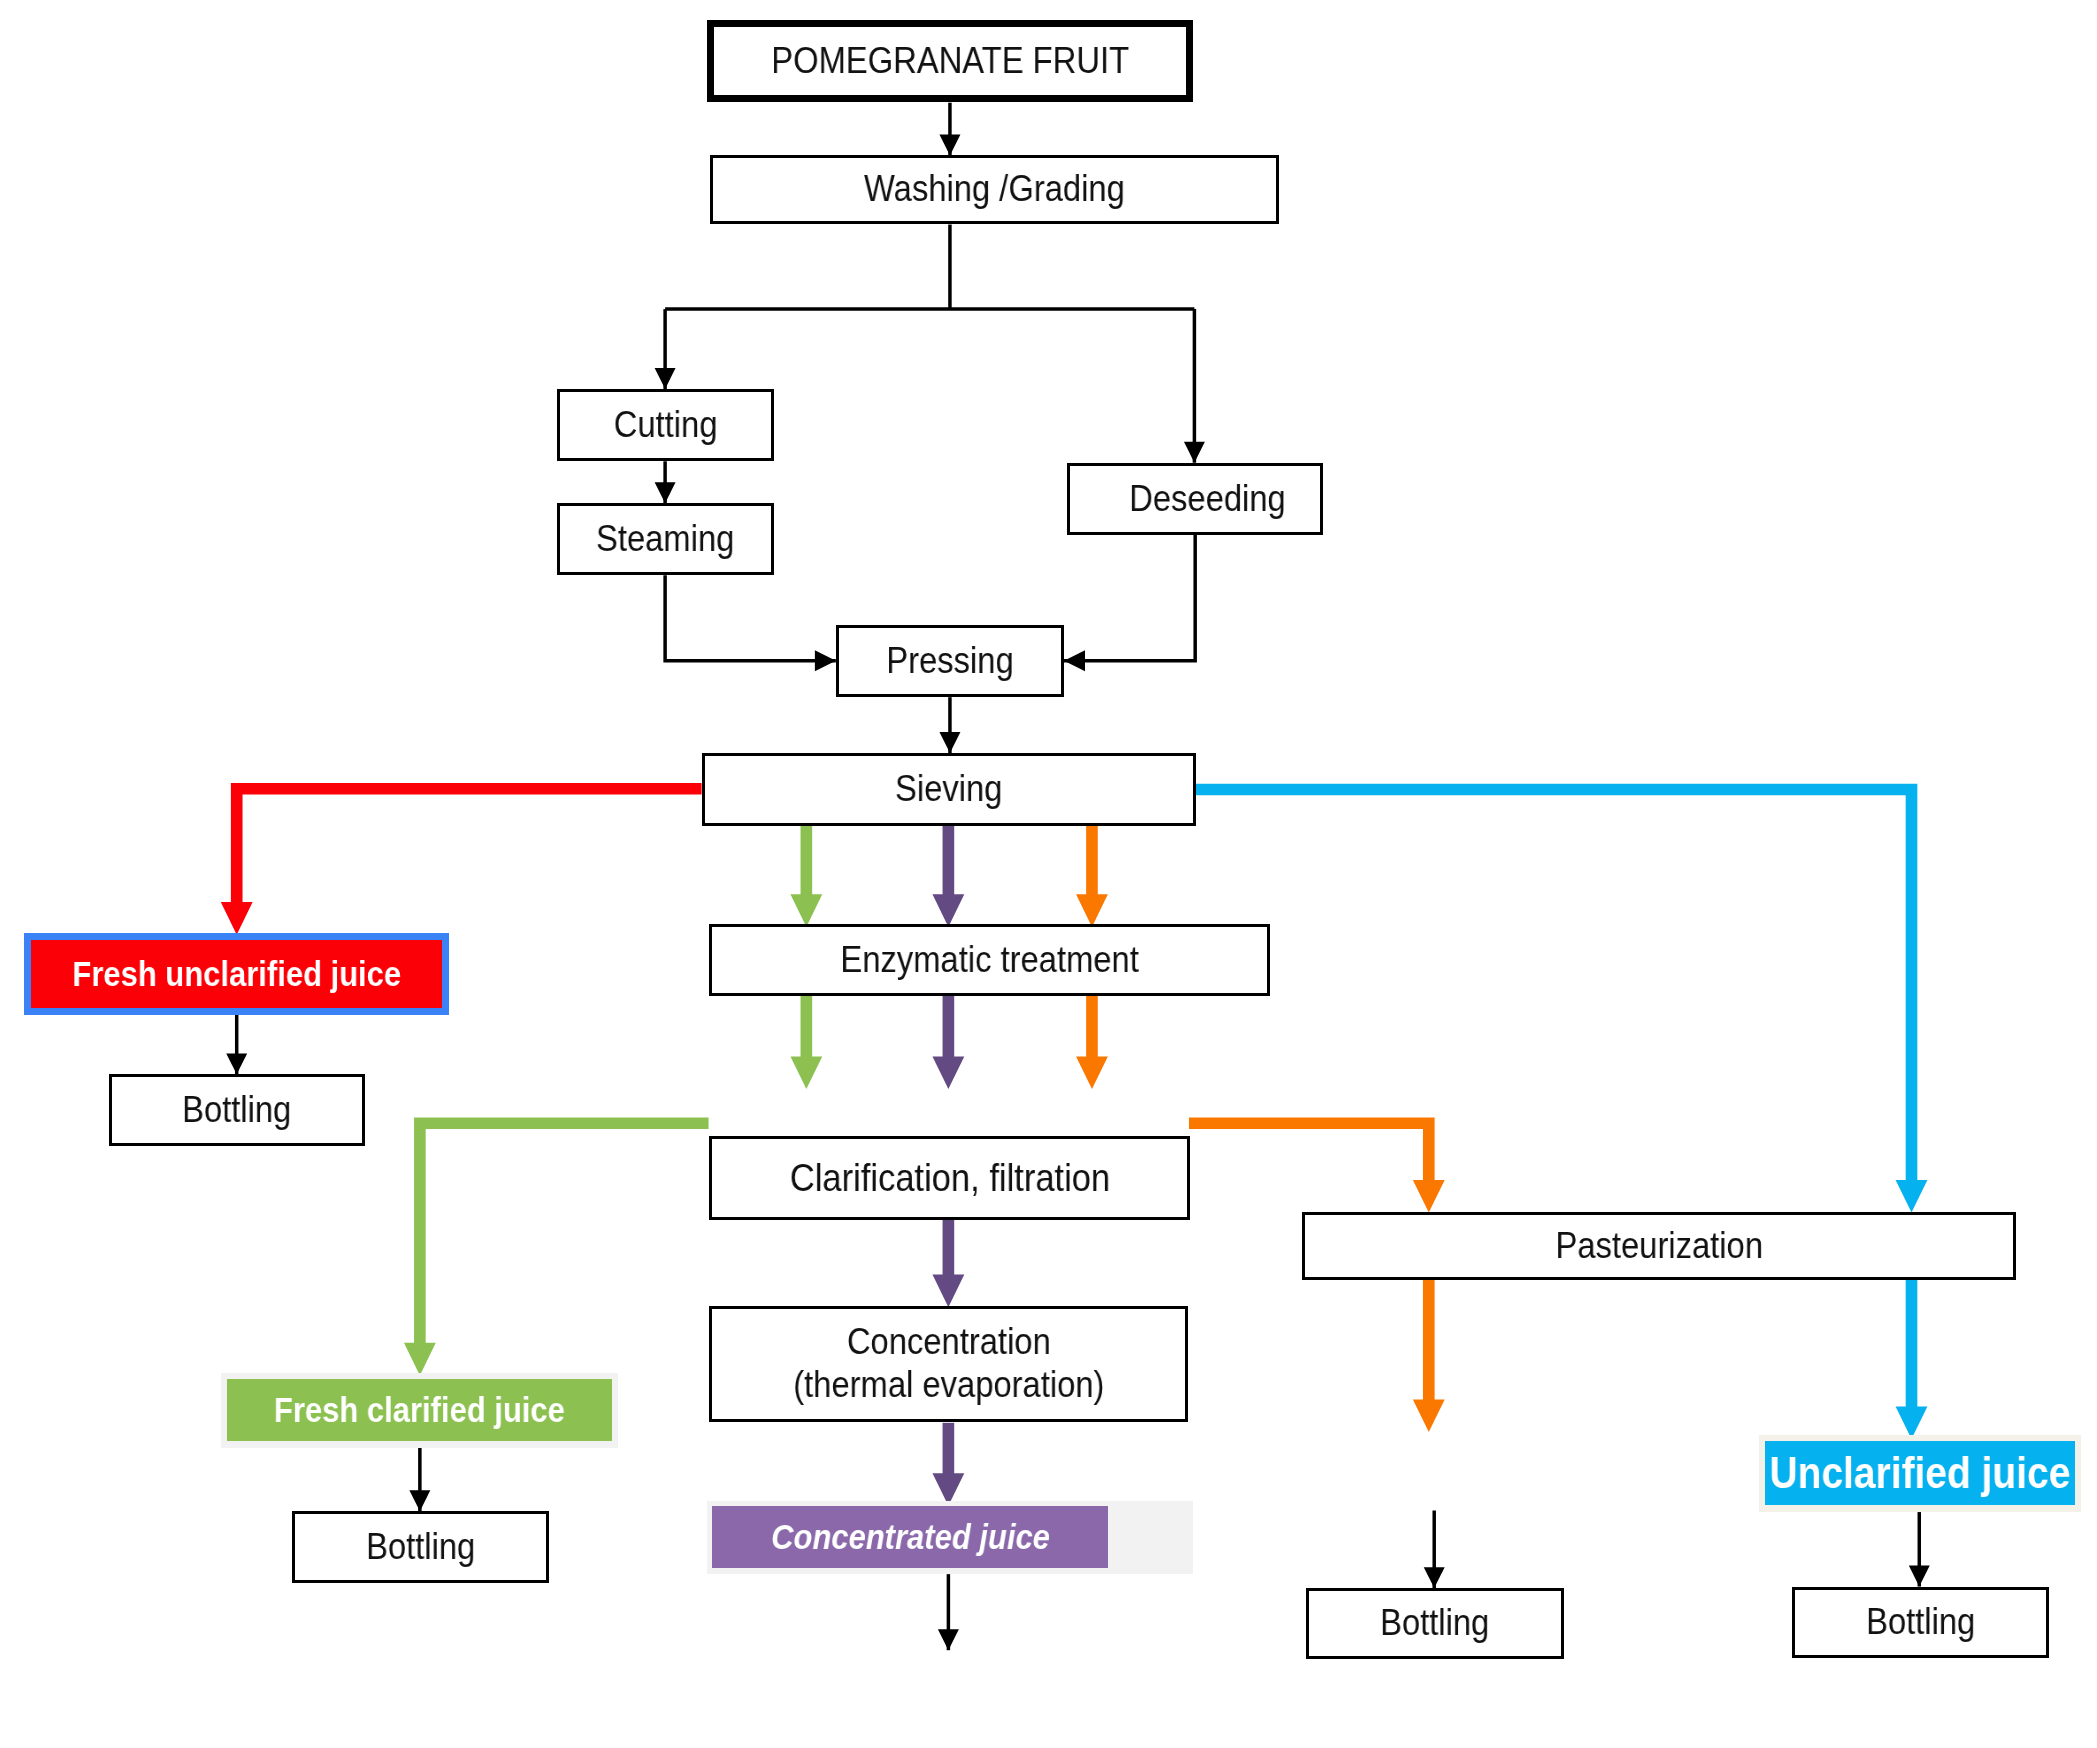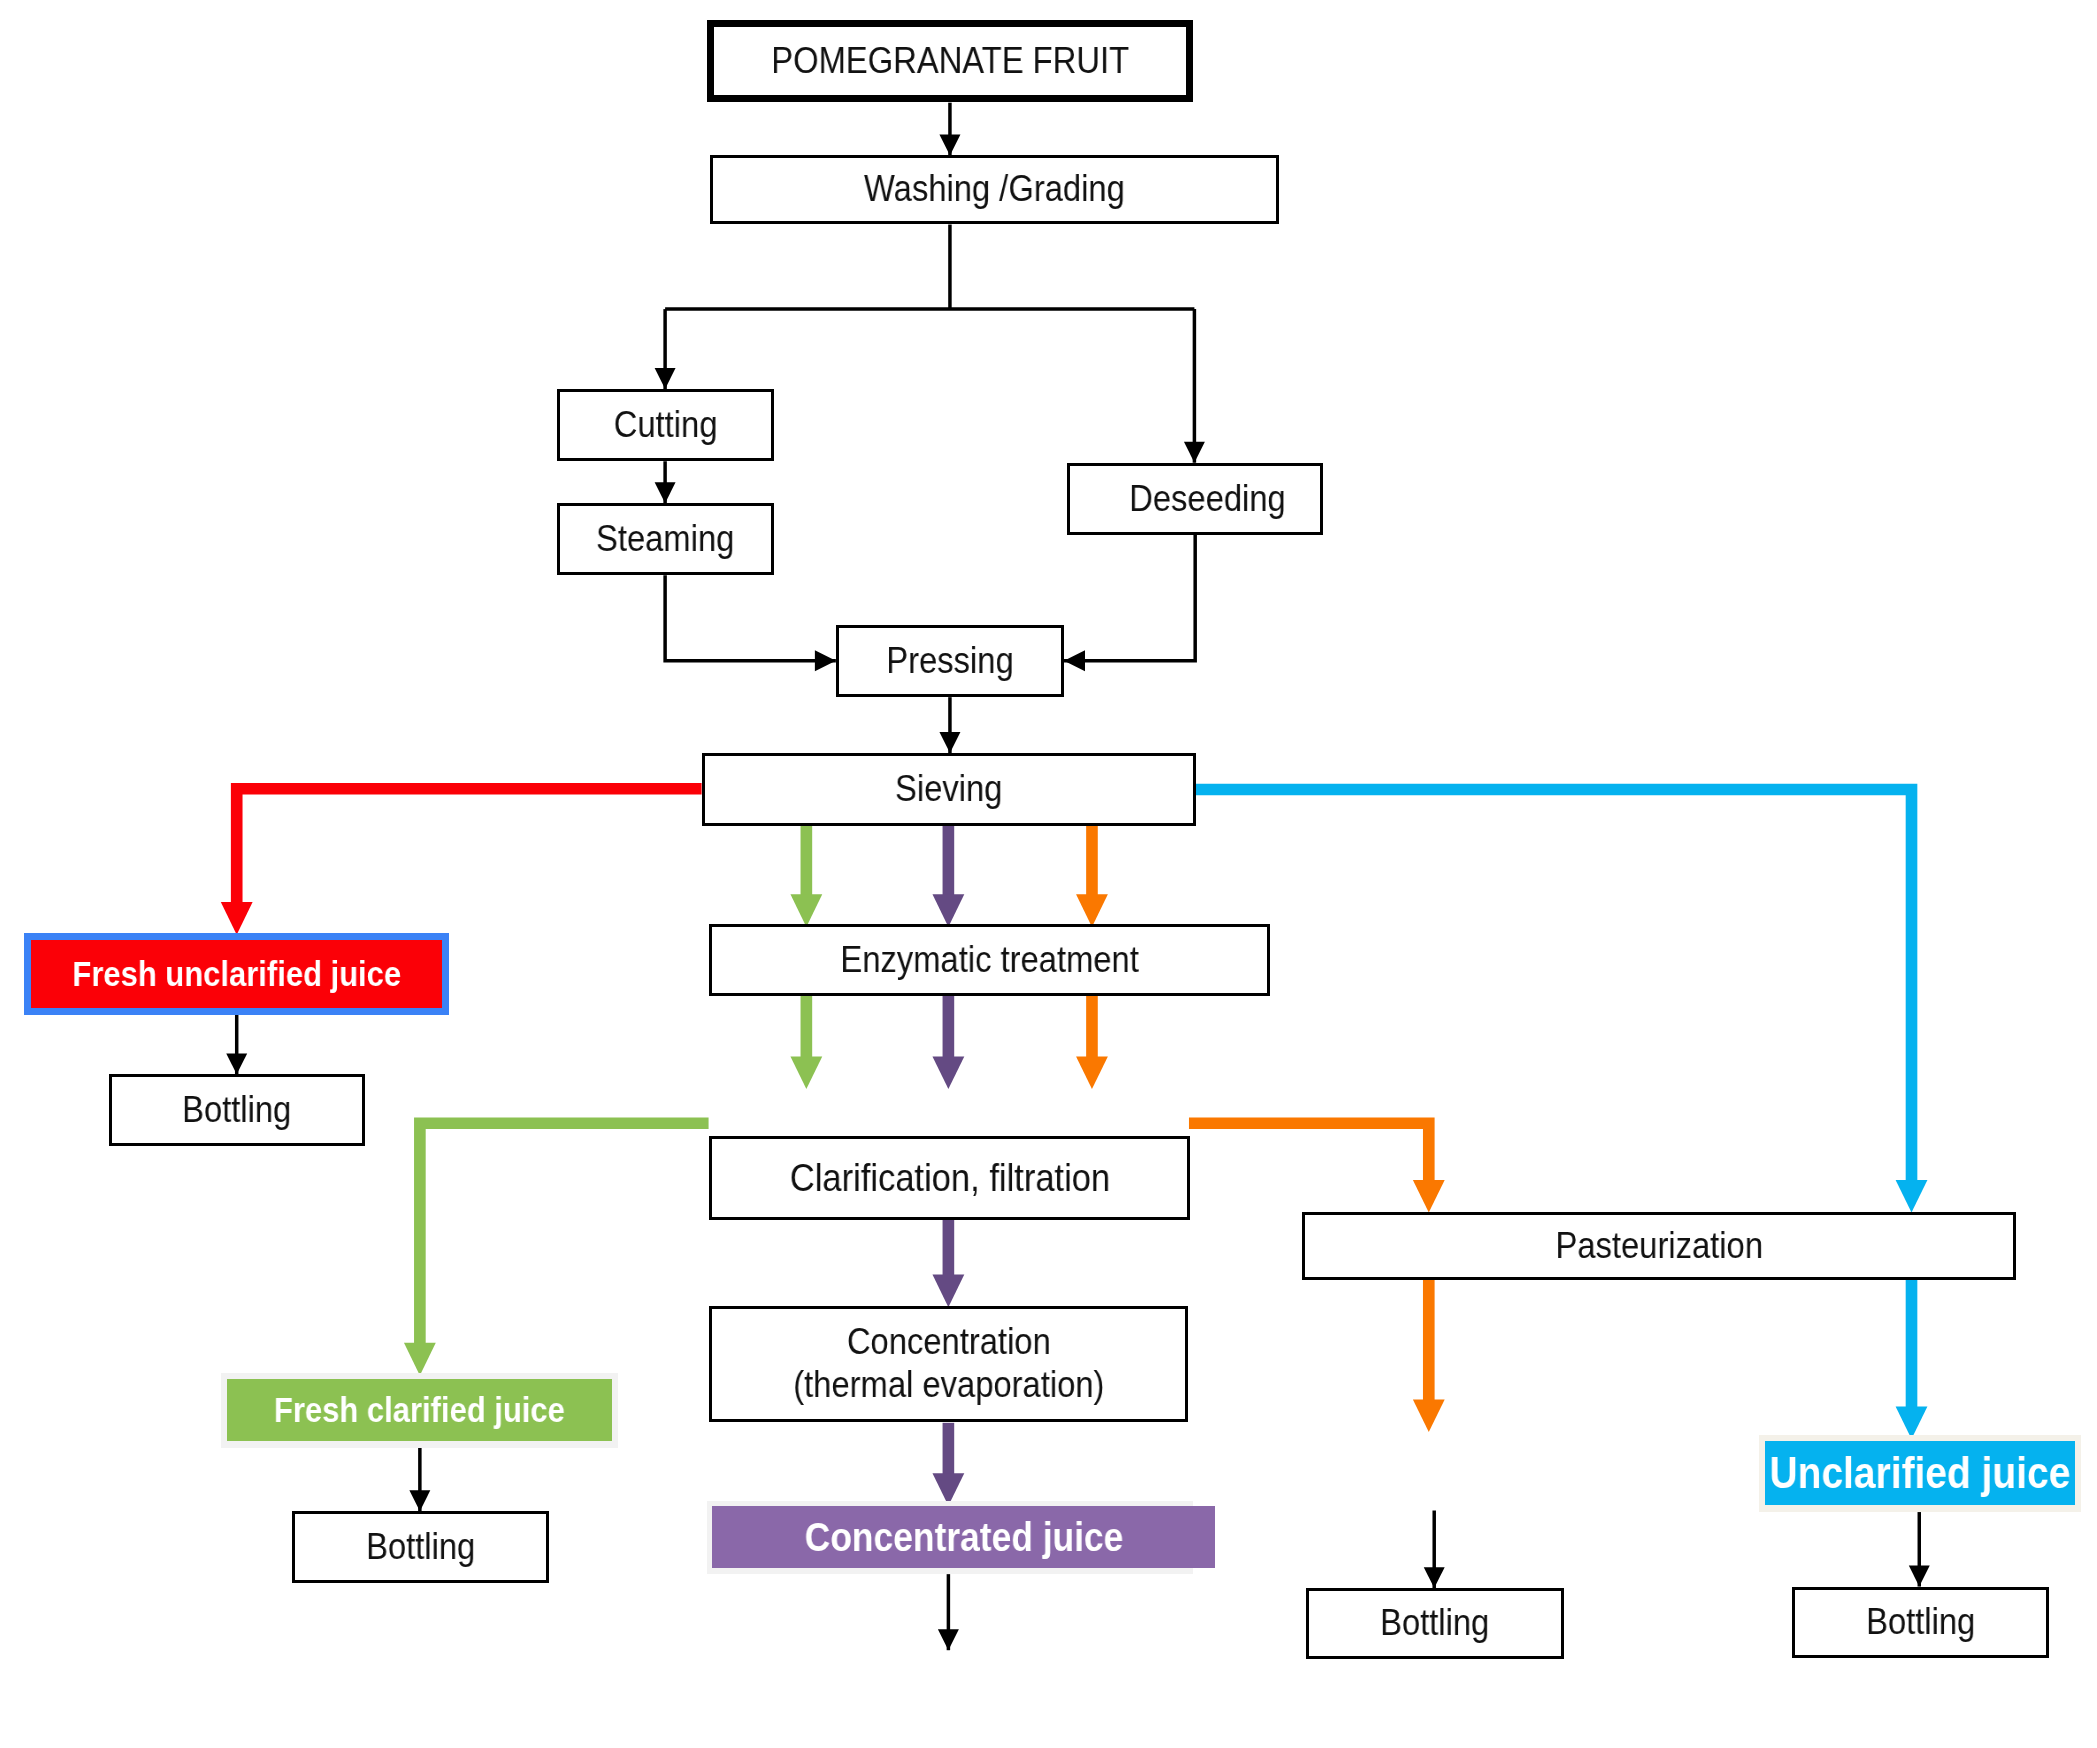--- a/index.html
+++ b/index.html
@@ -134,21 +134,21 @@
     <div class="chip" style="left:7px;top:7px;width:411px;height:68px;background:#FB0007;font-size:35px;">
         <span>Fresh unclarified juice</span>
       </div>
   </div>
   <div class="chipwrap" style="left:221px;top:1373px;width:397px;height:75px;background:#F2F2F2;">
     <div class="chip" style="left:6.2px;top:6.2px;width:385px;height:62px;background:#8CC152;font-size:35px;">
         <span>Fresh clarified juice</span>
       </div>
   </div>
   <div class="chipwrap" style="left:707px;top:1501px;width:486px;height:73px;background:#F2F2F2;">
-    <div class="chip" style="left:5.4px;top:5.4px;width:503px;height:62px;background:#8A68A9;font-size:40px;">
+    <div class="chip" style="left:5.4px;top:5.4px;width:396px;height:62px;background:#8A68A9;font-size:35px;font-style:italic;">
         <span>Concentrated juice</span>
       </div>
   </div>
   <div class="chipwrap" style="left:1759px;top:1435px;width:322px;height:77px;background:#F4F1E9;">
     <div class="chip" style="left:6.2px;top:6.2px;width:310px;height:64px;background:#05B2EF;font-size:44px;">
         <span>Unclarified juice</span>
       </div>
   </div>
 </div>
 

